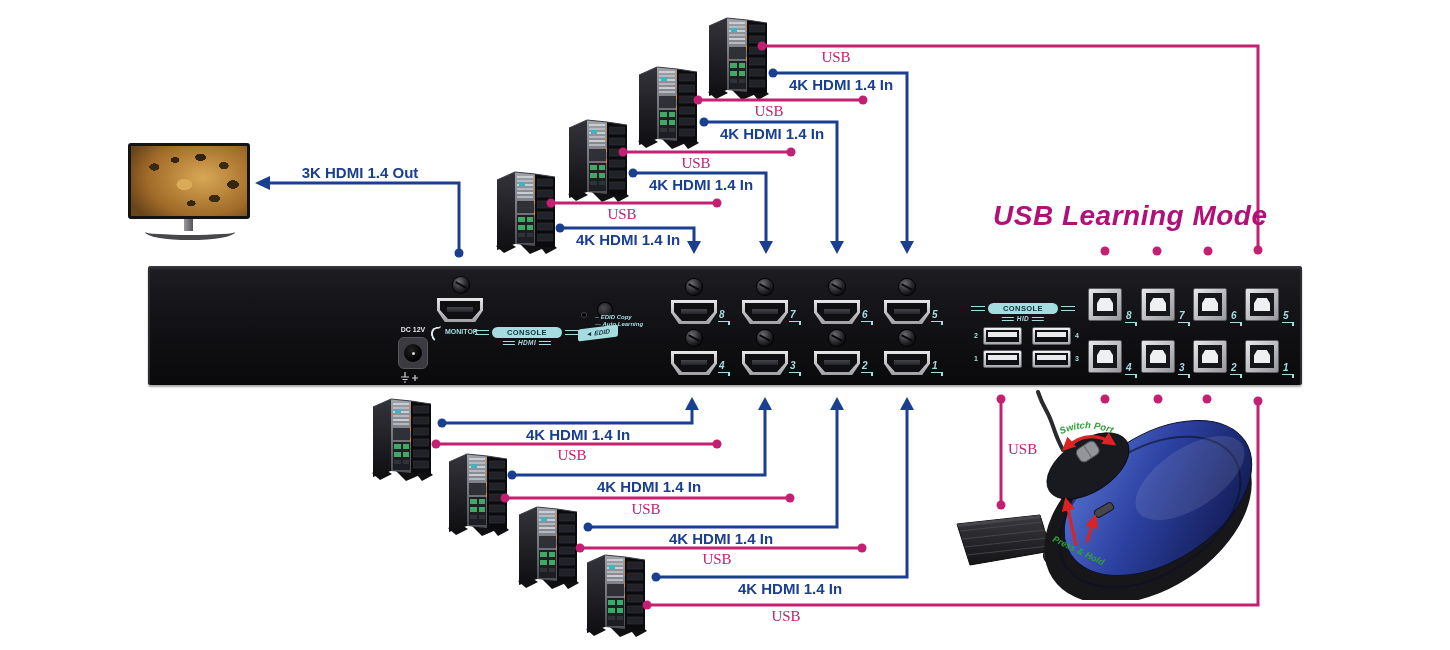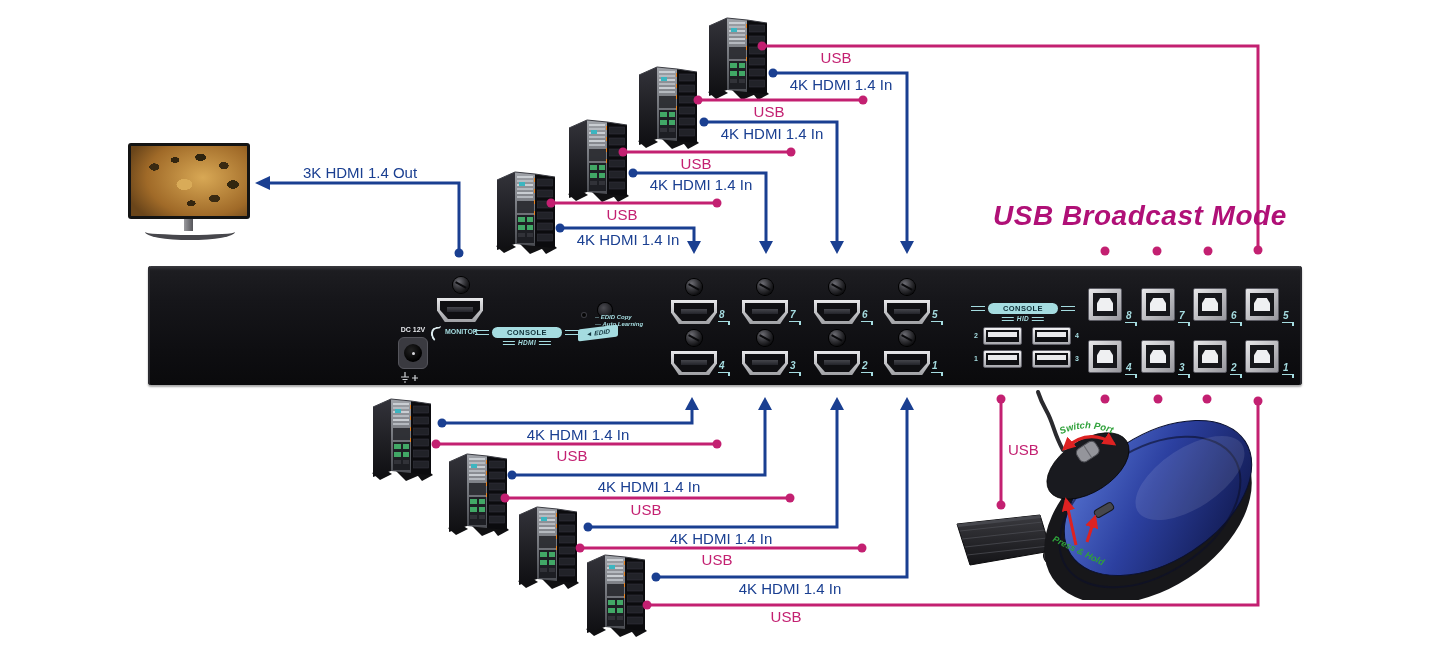--- a/index.html
+++ b/index.html
@@ -2,22 +2,22 @@
 <html><head>
 <meta charset="utf-8">
 <style>
   html,body { margin:0; padding:0; background:#fff; }
   #stage { position:relative; width:1450px; height:650px; background:#fff; overflow:hidden;
            font-family:"Liberation Sans",sans-serif; }
 
   
   .clabel { position:absolute; font:15px "Liberation Sans",sans-serif; white-space:nowrap;
             transform:translateX(-50%); z-index:4; }
-  .blue { color:#1a3f91; }
-  .pink { color:#c32071; }
+  .blue { color:#1a3f91;font-weight:bold; }
+  .pink { color:#c32071;font-family:Liberation Serif, serif; }
   .left-align { transform:none; }
 
   .title { position:absolute; left:993px; top:200px; font:italic bold 28px "Liberation Sans",sans-serif;
            color:#b01077; letter-spacing:.5px; z-index:4; }
 
   
   .mon-frame { position:absolute; left:128px; top:143px; width:122px; height:76px;
                background:#141414; border-radius:3px; padding:3px; box-sizing:border-box; z-index:2; }
   .mon-screen { width:100%; height:100%;
     background:
@@ -425,14 +425,14 @@
   <div class="clabel pink" style="left:572px;top:447px">USB</div>
   <div class="clabel blue" style="left:649px;top:478px">4K HDMI 1.4 In</div>
   <div class="clabel pink" style="left:646px;top:501px">USB</div>
   <div class="clabel blue" style="left:721px;top:530px">4K HDMI 1.4 In</div>
   <div class="clabel pink" style="left:717px;top:551px">USB</div>
   <div class="clabel blue" style="left:790px;top:580px">4K HDMI 1.4 In</div>
   <div class="clabel pink" style="left:786px;top:608px">USB</div>
 
   <div class="clabel pink left-align" style="left:1008px;top:441px">USB</div>
 
-  <div class="title">USB Broadcast Mode</div>
+  <div class="title">USB Learning Mode</div>
 </div>
 
 </body></html>

